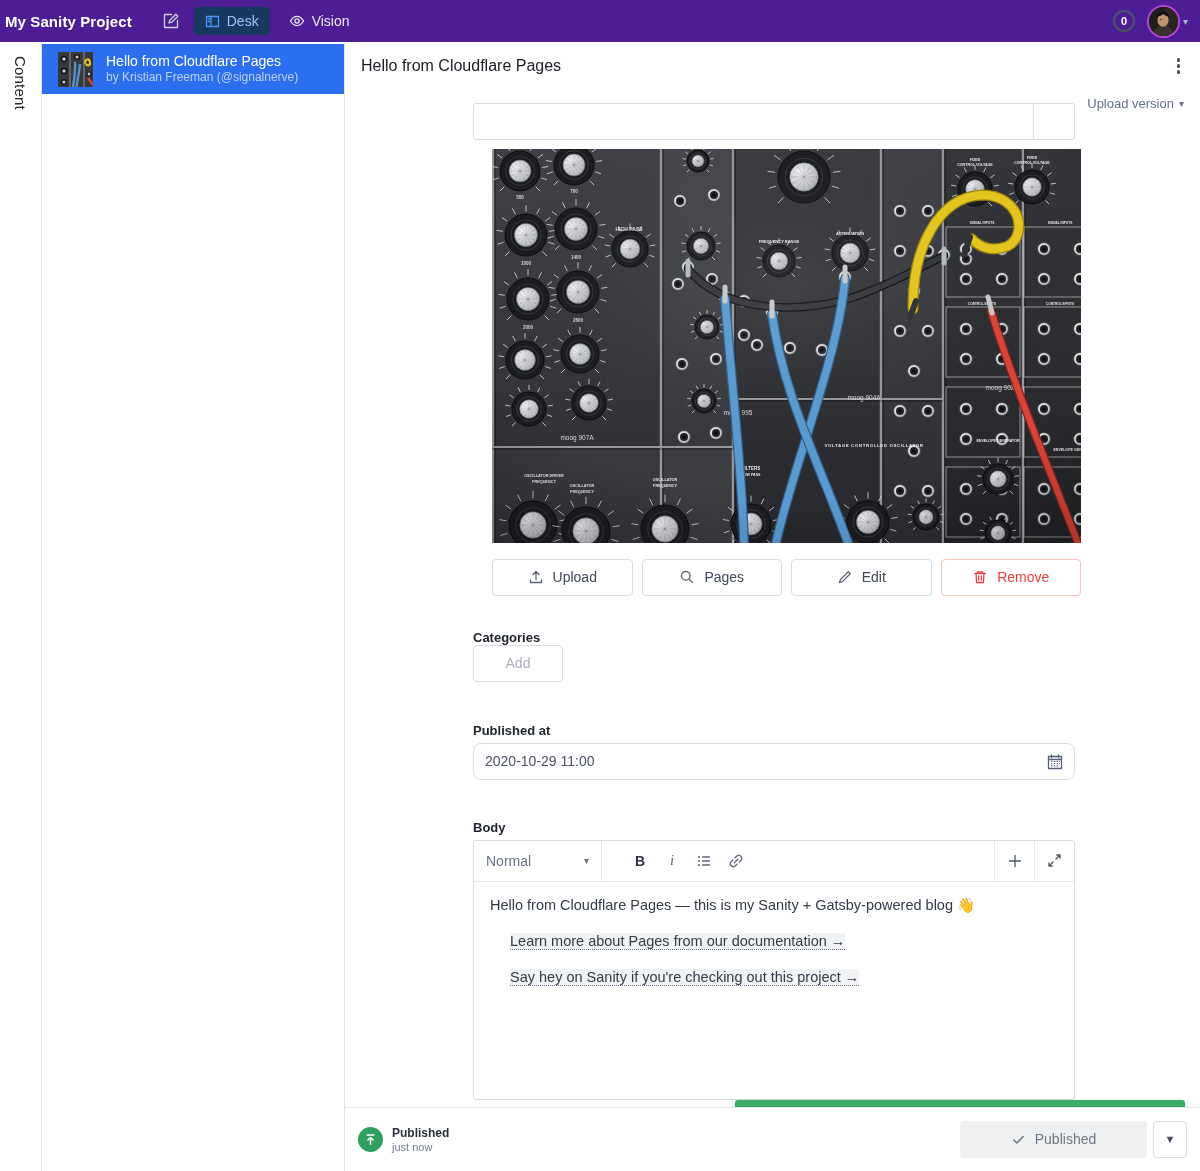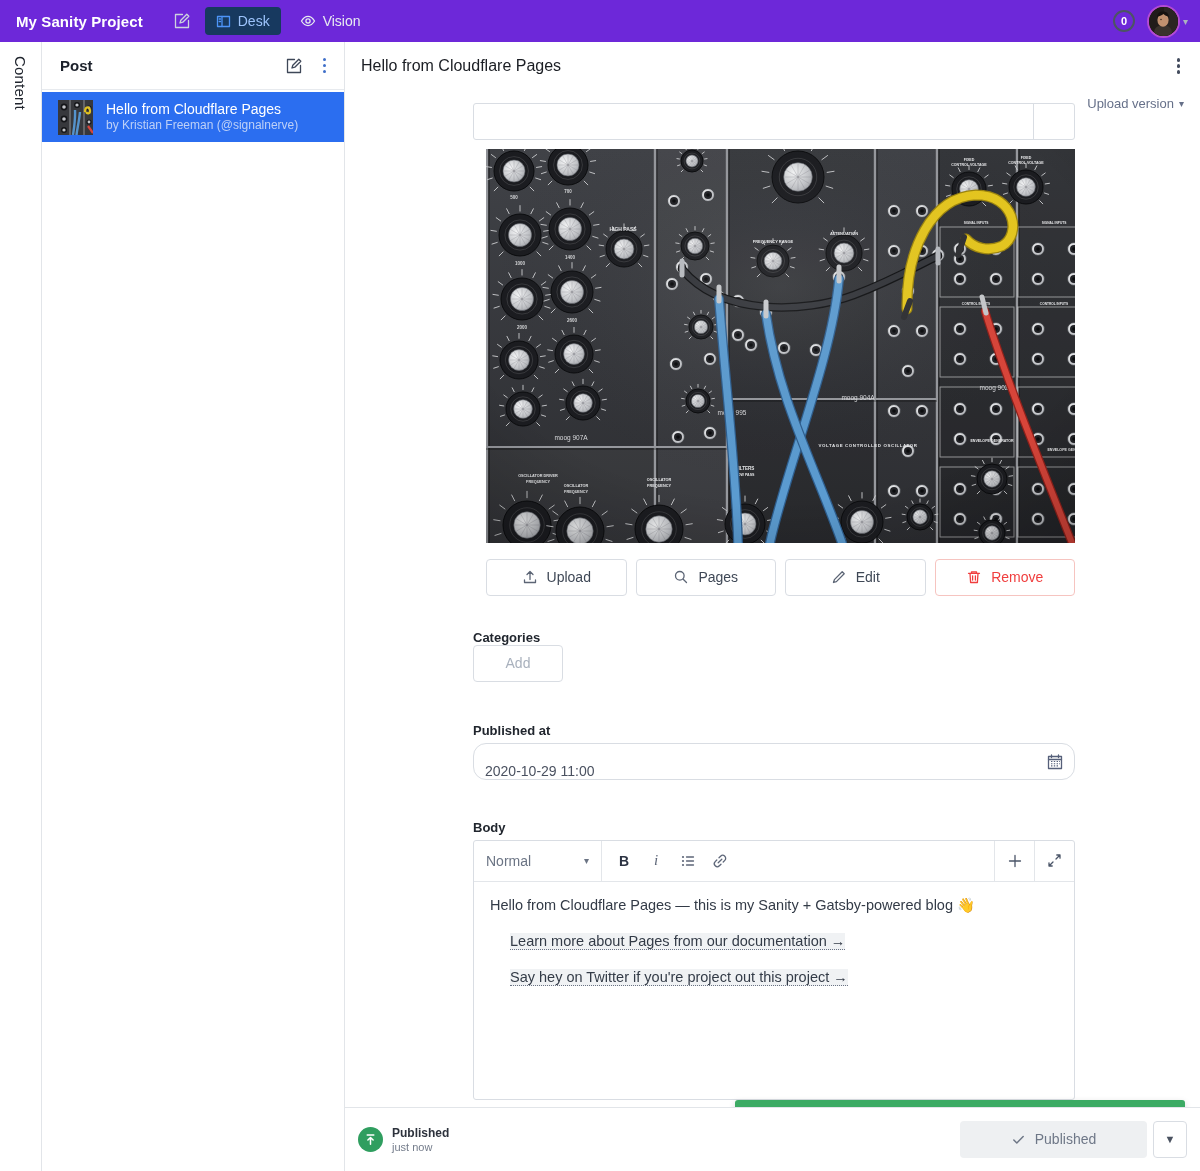--- a/index.html
+++ b/index.html
@@ -1,21 +1,21 @@
 <!DOCTYPE html>
 <html><head>
 <meta charset="utf-8">
 <style>
   * { margin:0; padding:0; box-sizing:border-box; }
   html,body { width:1200px; height:1171px; }
   body { font-family:"Liberation Sans", sans-serif; background:#fff; color:#1a1d23; overflow:hidden; }
   .ic { fill:none; stroke:currentColor; stroke-width:1.3; stroke-linecap:round; stroke-linejoin:round; }
 
   
-  .topbar { height:42px; background:#6d28d9; display:flex; align-items:center; padding:0 12px 0 16px; }
+  .topbar { height:42px; background:#4c1d95; display:flex; align-items:center; padding:0 12px 0 5px; }
   .project-title { color:#fff; font-size:15px; font-weight:bold; letter-spacing:.1px; }
   .tb-compose { margin-left:30px; color:#cdd3de; width:18px; height:18px; cursor:pointer; }
   .tb-search { margin-left:20px; width:362px; height:28px; background:#1d2432; border:1px solid #303a4c; border-radius:5px; display:flex; align-items:center; padding:0 9px; color:#97a0b3; }
   .tb-search input { background:transparent; border:none; outline:none; color:#e8ebf1; font-size:14px; margin-left:7px; width:300px; font-family:inherit; }
   .tb-search input::placeholder { color:#97a0b3; }
   .tb-tabs { display:flex; align-items:center; margin-left:14px; gap:8px; }
   .tb-tab { height:28px; border-radius:4px; display:flex; align-items:center; gap:7px; padding:0 11px; font-size:14px; color:#e7eaf0; cursor:pointer; }
   .tb-tab.active { background:#17395f; color:#9cc3fb; }
   .tb-tab.active .tabicon { color:#4d95f8; }
   .tb-right { margin-left:auto; display:flex; align-items:center; gap:12px; }
@@ -47,34 +47,34 @@
   .editor { flex:1; position:relative; display:flex; flex-direction:column; }
   .ed-header { height:48px; display:flex; align-items:center; padding:0 16px; }
   .ed-title { font-size:16px; color:#1a1d23; }
   .ed-content { height:1025px; overflow:hidden; position:relative; }
   .version-row { height:28px; display:flex; justify-content:flex-end; align-items:center; padding-right:16px; color:#667089; font-size:13px; gap:5px; cursor:pointer; }
   .version-chev { font-size:10px; color:#667089; }
   .col { margin-left:128px; width:602px; }
   .slug-partial { margin-top:-15px; height:37px; border:1px solid #d9dde3; border-radius:3px; display:flex; }
   .slug-main { flex:1; border-right:1px solid #d9dde3; }
   .field-label { font-size:13px; font-weight:bold; color:#21262e; }
-  .imgfield { margin-left:13px; width:589px; }
+  .imgfield { margin-left:19px; width:589px; }
   .photo { width:589px; height:394px; display:block; background:#333; }
   .img-buttons { display:flex; gap:9px; margin-top:16px; }
   .btn { height:37px; border:1px solid #d9dde3; border-radius:4px; background:#fff; display:flex; align-items:center; justify-content:center; gap:9px; font-size:14px; color:#3f4856; flex:1; cursor:pointer; font-family:inherit; }
   .btn .bic { width:16px; height:16px; color:#5c6575; }
   .btn.danger { color:#f03e3e; border-color:#f6c4c0; }
   .btn.danger .bic { color:#f03e3e; }
   .add-btn { width:90px; height:37px; border:1px solid #d9dde3; border-radius:4px; background:#fff; font-size:14px; color:#a9b1bd; cursor:pointer; font-family:inherit; }
-  .text-input { position:relative; height:37px; border:1px solid #d9dde3; border-radius:13px; display:flex; align-items:flex-end; }
+  .text-input { position:relative; height:37px; border:1px solid #d9dde3; border-radius:8px; display:flex; align-items:center; }
   .text-input input { border:none; outline:none; width:100%; font-size:14px; color:#4a5160; padding:0 40px 0 11px; font-family:inherit; background:transparent; }
   .cal-ic { position:absolute; right:10px; top:9px; width:18px; height:18px; color:#56607a; cursor:pointer; }
 
   .body-editor { margin-top:5px; border:1px solid #d9dde3; border-radius:3px; height:260px; display:flex; flex-direction:column; }
-  .be-toolbar { height:41px; border-bottom:1px solid #e3e6ea; display:flex; align-items:stretch; flex:0 0 auto; }
+  .be-toolbar { height:41px; border-bottom:1px solid #e3e6ea; display:flex; align-items:stretch; flex:0 0 auto;gap:16px; }
   .style-select { width:128px; border-right:1px solid #e3e6ea; display:flex; align-items:center; padding:0 12px; color:#6b7484; font-size:14px; cursor:pointer; }
   .style-chev { margin-left:auto; font-size:10px; color:#6b7484; }
   .be-tools { display:flex; align-items:center; padding-left:8px; gap:4px; }
   .tool { width:28px; height:28px; display:flex; align-items:center; justify-content:center; border-radius:3px; cursor:pointer; color:#5d6678; }
   .tool.bold { font-weight:bold; color:#2b3242; font-size:14px; }
   .tool.italic { font-style:italic; font-family:"Liberation Serif", serif; font-size:15px; }
   .be-right { margin-left:auto; display:flex; }
   .sq-btn { width:40px; border-left:1px solid #e3e6ea; display:flex; align-items:center; justify-content:center; color:#4b5568; cursor:pointer; }
   .be-body { padding:14px 16px; font-size:14.5px; color:#333b47; line-height:19px; cursor:text; }
   .be-p { margin-bottom:17px; }
@@ -141,34 +141,20 @@
   </div>
 </div>
 
 <div class="workspace">
 
   <div class="content-rail">
     <span class="rail-label">Content</span>
   </div>
 
   <div class="post-panel">
-    <div class="pp-header">
-      <span class="pp-title">Post</span>
-      <div class="pp-icons">
-        <svg class="pp-compose" viewBox="0 0 18 18">
-          <path class="ic" d="M15.5 8.5 V15.5 H2.5 V2.5 H9.5"></path>
-            <path class="ic" d="M7 11 L7.8 8.2 L13.8 2.2 L15.8 4.2 L9.8 10.2 Z"></path>
-        </svg>
-        <span class="dots">
-            <i></i>
-            <i></i>
-            <i></i>
-          </span>
-      </div>
-    </div>
     <div class="pp-item">
       <svg class="pp-thumb" viewBox="0 0 35 35">
         <rect width="35" height="35" fill="#37383c"></rect>
         <line x1="12" y1="0" x2="12" y2="35" stroke="#8e9094" stroke-width="1"></line>
         <line x1="26" y1="0" x2="26" y2="35" stroke="#8e9094" stroke-width="1"></line>
         <circle cx="6" cy="7" r="3.4" fill="#141518"></circle>
           <circle cx="6" cy="7" r="1.8" fill="#c3c5c9"></circle>
         <circle cx="19" cy="5" r="3" fill="#141518"></circle>
           <circle cx="19" cy="5" r="1.6" fill="#c3c5c9"></circle>
         <circle cx="6" cy="19" r="3.4" fill="#141518"></circle>
@@ -1159,21 +1145,21 @@
               <div class="sq-btn">
                 <svg width="15" height="15" viewBox="0 0 15 15">
                   <path class="ic" d="M9 6 L13 2 M13 2 H9.8 M13 2 V5.2 M6 9 L2 13 M2 13 H5.2 M2 13 V9.8"></path>
                 </svg>
               </div>
             </div>
           </div>
           <div class="be-body">
             <div class="be-p">Hello from Cloudflare Pages — this is my Sanity + Gatsby-powered blog 👋</div>
             <div class="be-pline"><span class="be-link">Learn more about Pages from our documentation →</span></div>
-            <div class="be-pline"><span class="be-link">Say hey on Twitter if you're project out this project →</span></div>
+            <div class="be-pline"><span class="be-link">Say hey on Sanity if you're checking out this project →</span></div>
           </div>
         </div>
       </div>
 
       <div class="toast">
         
         
       </div>
     </div>
 

